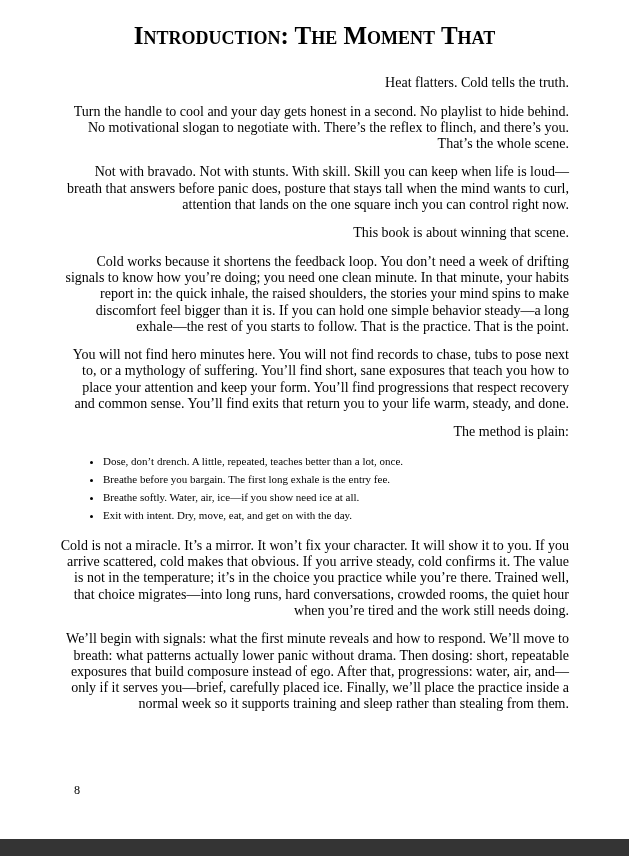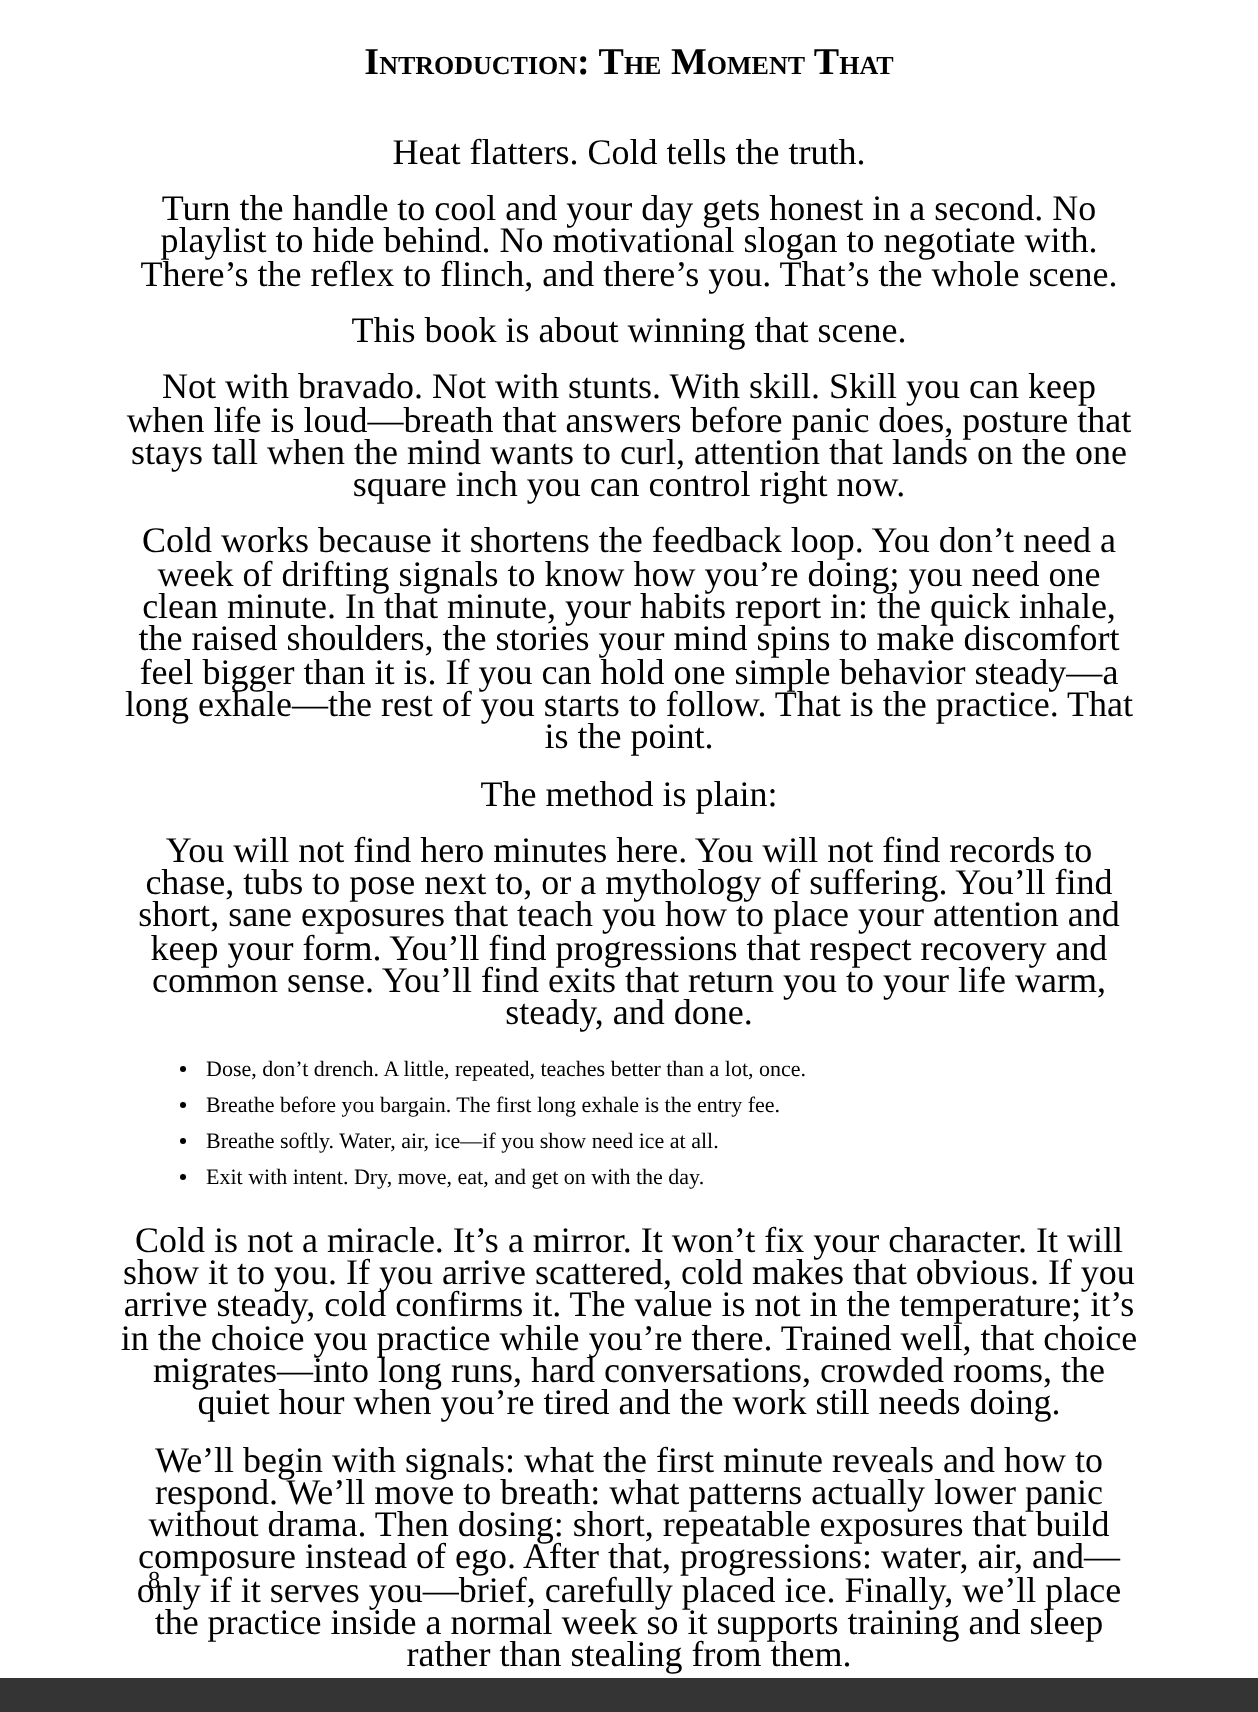--- a/index.html
+++ b/index.html
@@ -21,30 +21,30 @@
     width: 629px;
     height: 839px;
     padding: 14px 60px 0 60px;
     background: #ffffff;
     overflow: hidden;
   }
   h1.title {
     font-variant: small-caps;
     font-weight: 700;
     text-align: center;
-    font-size: 19px;
+    font-size: 25px;
     line-height: 1.25;
     margin: 6px 0 24px 0;
   }
   h1.title .lead { font-weight: 700; }
   p.body-par {
-    font-size: 18px;
+    font-size: 14px;
     line-height: 16.3px;
     margin: 0 0 12px 0;
-    text-align: center;
+    text-align: right;
   }
   p.body-par b, li b { font-weight: 400; }
   ul.method-list {
     margin: 2px 0 14px 0;
     padding-left: 43px;
     list-style: disc;
   }
   ul.method-list li {
     font-size: 11px;
     line-height: 16.3px;
@@ -71,29 +71,29 @@
 
 <div class="viewer">
   <div class="page">
 
     <h1 class="title"><span class="lead">Introduction:</span><span> The Moment That</span><br></h1>
 
     <p class="body-par">Heat flatters. Cold tells the truth.</p>
 
     <p class="body-par">Turn the handle to cool and your day gets honest in a second. No playlist to hide behind. No motivational slogan to negotiate with. There’s the reflex to flinch, and there’s you. That’s the whole scene.</p>
 
+    <p class="body-par">Not with bravado. Not with stunts. With skill. Skill you can keep when life is loud—breath that answers before panic does, posture that stays tall when the mind wants to curl, attention that lands on the one square inch you can control right now.</p>
+
     <p class="body-par">This book is about winning that scene.</p>
-
-    <p class="body-par">Not with bravado. Not with stunts. With skill. Skill you can keep when life is loud—breath that answers before panic does, posture that stays tall when the mind wants to curl, attention that lands on the one square inch you can control right now.</p>
 
     <p class="body-par"><span>Cold works because it shortens the feedback loop. You don’t need a week of drifting signals to know how you’re doing; you need one clean minute. In that minute, your habits report in: the quick inhale, the raised shoulders, the stories your mind spins to make discomfort feel bigger than it is. If you can hold one simple behavior steady—</span><b>a long exhale</b><span>—the rest of you starts to follow. That is the practice. That is the point.</span></p>
 
+    <p class="body-par">You will not find hero minutes here. You will not find records to chase, tubs to pose next to, or a mythology of suffering. You’ll find short, sane exposures that teach you how to place your attention and keep your form. You’ll find progressions that respect recovery and common sense. You’ll find exits that return you to your life warm, steady, and done.</p>
+
     <p class="body-par">The method is plain:</p>
-
-    <p class="body-par">You will not find hero minutes here. You will not find records to chase, tubs to pose next to, or a mythology of suffering. You’ll find short, sane exposures that teach you how to place your attention and keep your form. You’ll find progressions that respect recovery and common sense. You’ll find exits that return you to your life warm, steady, and done.</p>
 
     <ul class="method-list">
       <li><b>Dose, don’t drench.</b><span> A little, repeated, teaches better than a lot, once.</span></li>
       <li><b>Breathe before you bargain.</b><span> The first long exhale is the entry fee.</span></li>
       <li><b>Breathe softly.</b><span> Water, air, ice—if you show need ice at all.</span></li>
       <li><b>Exit with intent.</b><span> Dry, move, eat, and get on with the day.</span></li>
     </ul>
 
     <p class="body-par"><span>Cold is not a miracle. It’s a mirror. It won’t fix your character. It will show it to you. If you arrive scattered, cold makes that obvious. If you arrive steady, cold confirms it. The value is not in the temperature; it’s in the </span><b>choice</b><span> you practice while you’re there. Trained well, that choice migrates—into long runs, hard conversations, crowded rooms, the quiet hour when you’re tired and the work still needs doing.</span></p>
 

